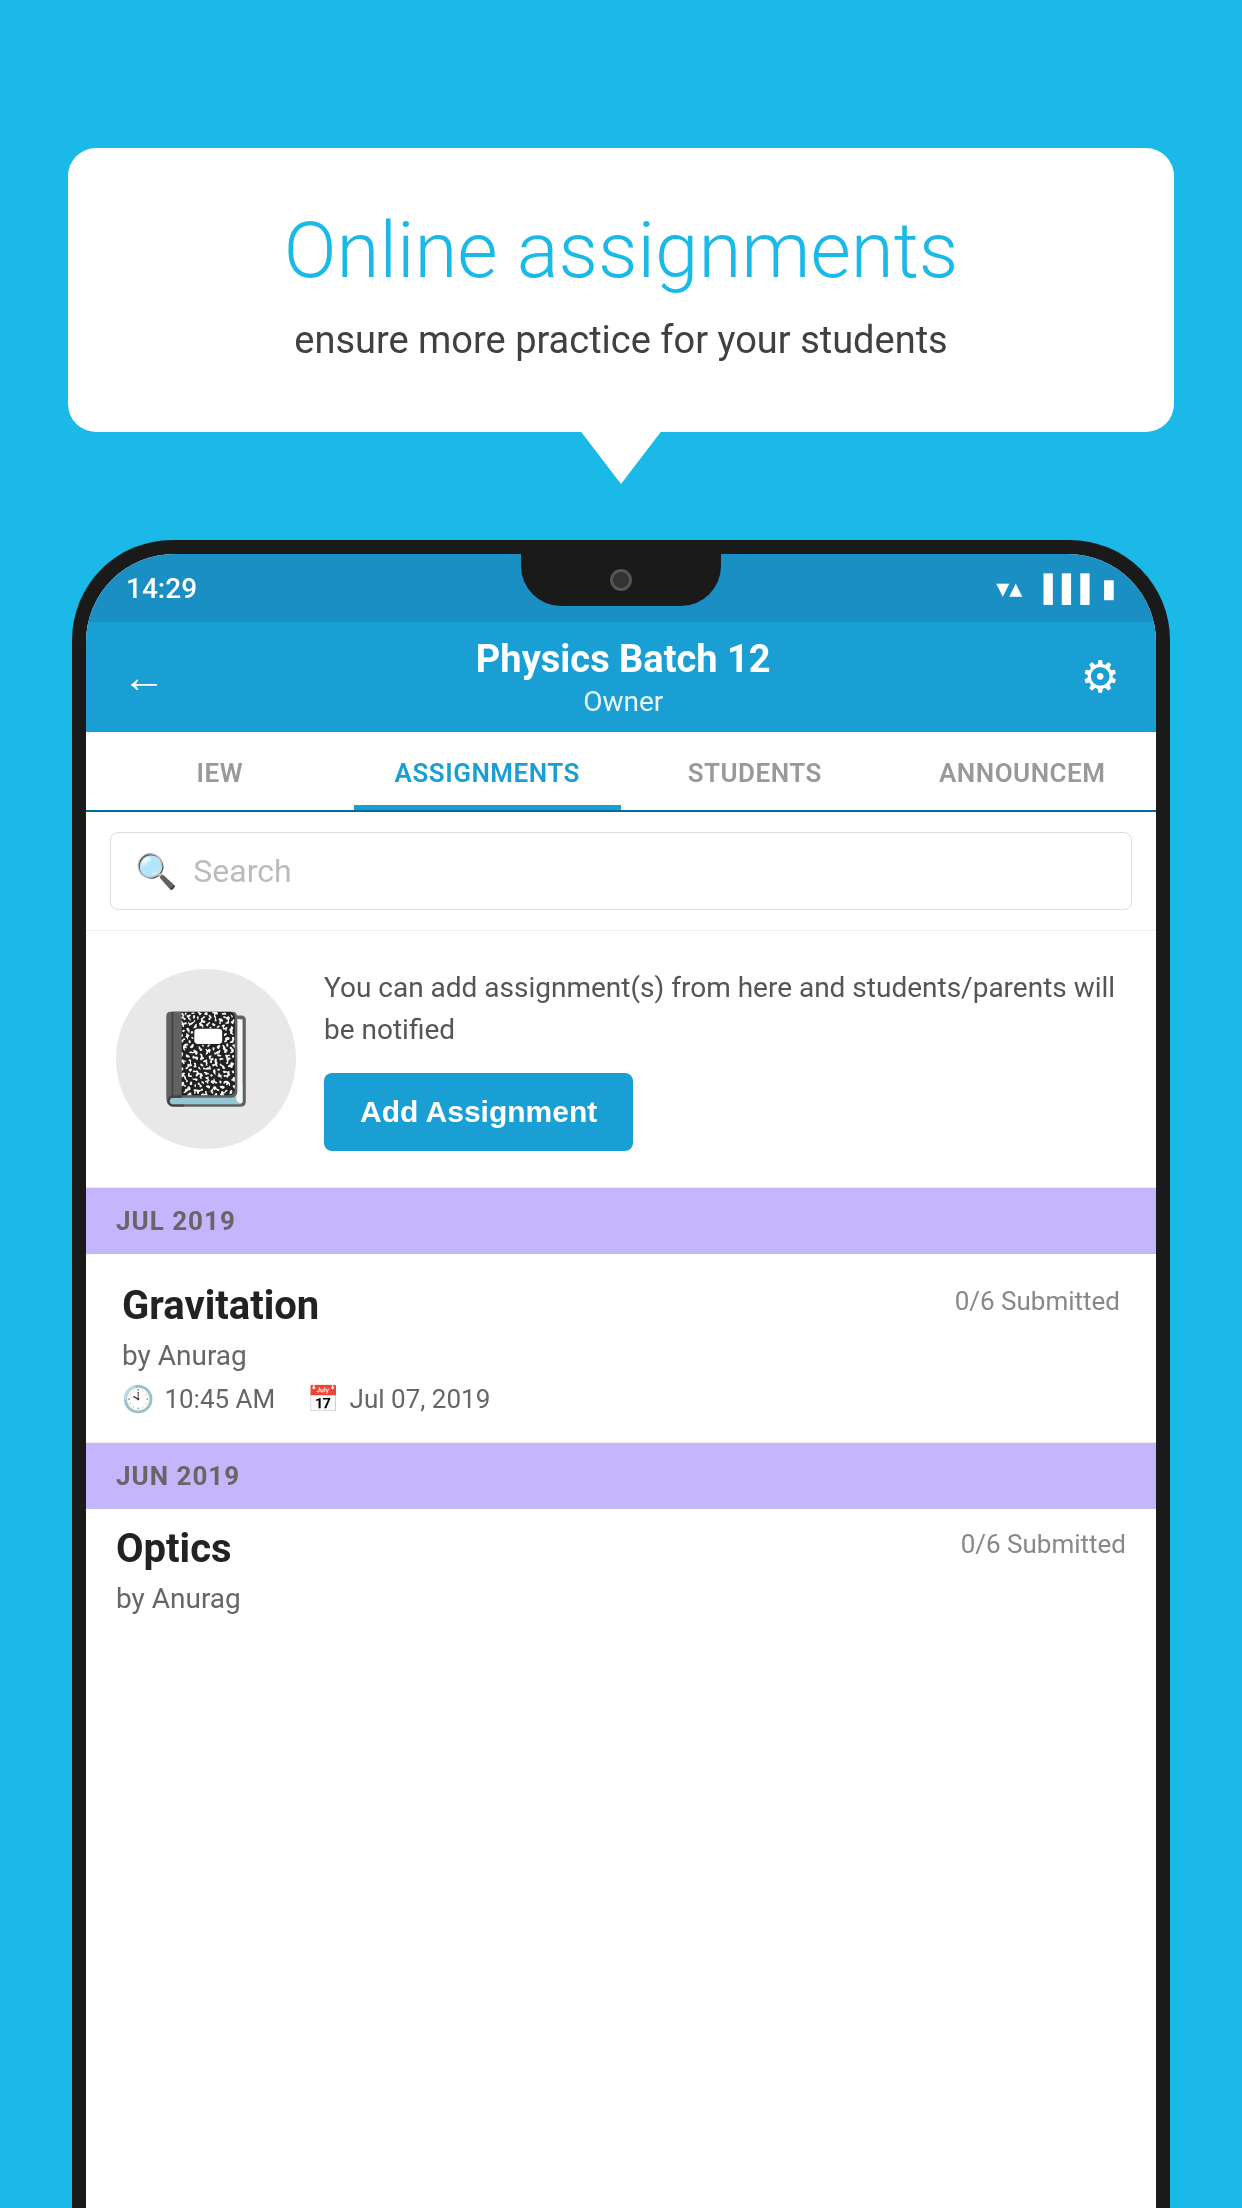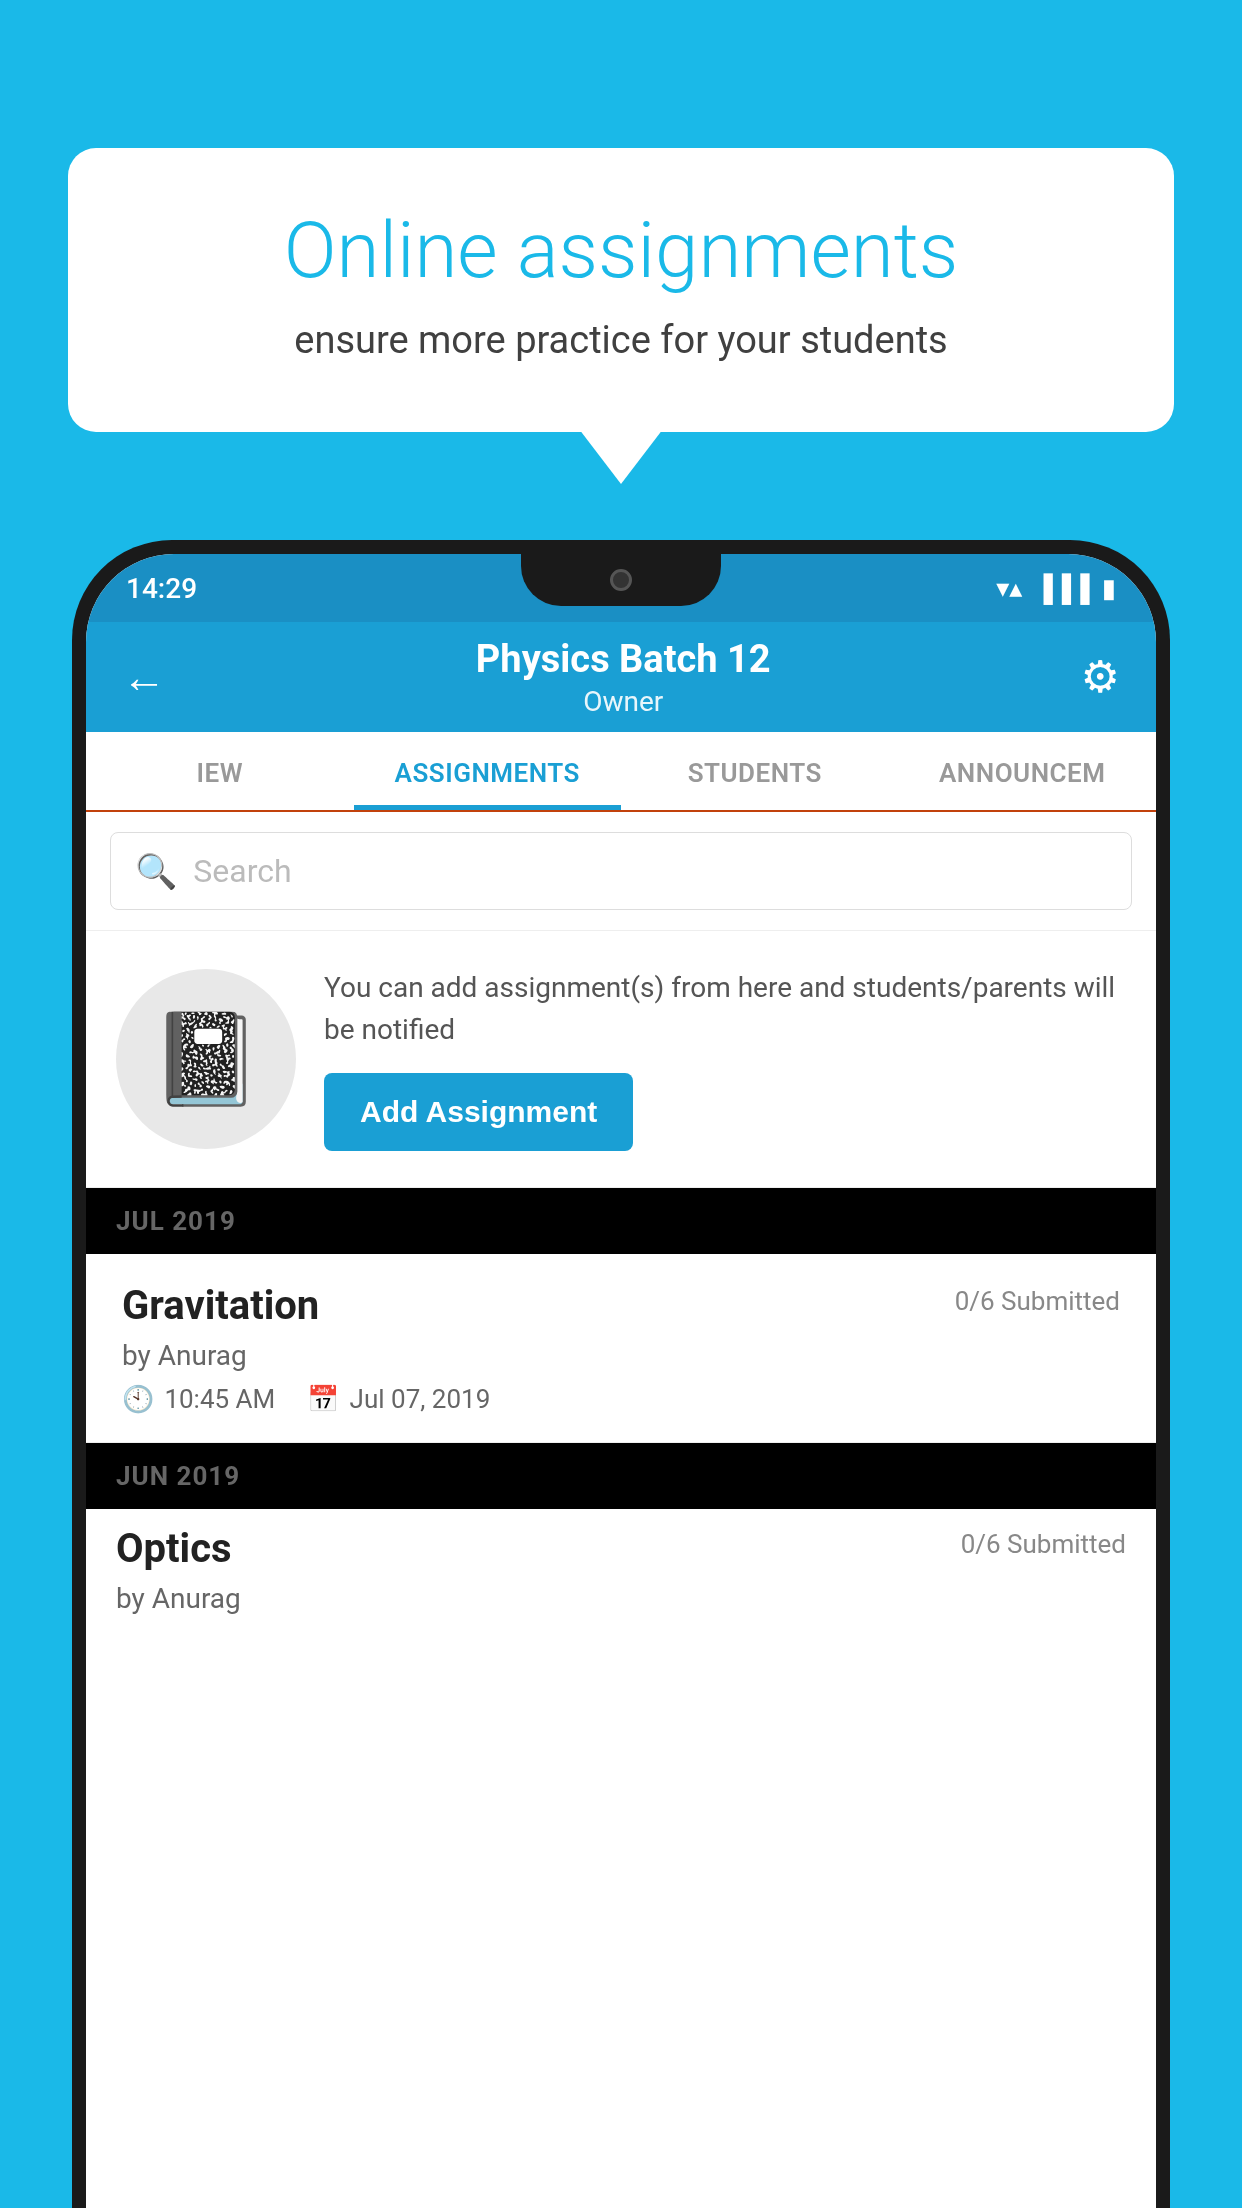--- a/index.html
+++ b/index.html
@@ -165,21 +165,21 @@
     .header-gear {
       color: white;
       font-size: 44px;
       cursor: pointer;
     }
 
     
     .tabs-bar {
       background: white;
       display: flex;
-      border-bottom: 2px solid #c2410c;
+      border-bottom: 2px solid #0369a1;
       overflow: hidden;
     }
 
     .tab-item {
       flex: 1;
       text-align: center;
       padding: 26px 8px 22px;
       font-size: 26px;
       font-weight: 600;
       color: #999;
@@ -271,21 +271,21 @@
       border: none;
       border-radius: 8px;
       padding: 22px 36px;
       font-size: 30px;
       font-weight: 600;
       cursor: pointer;
     }
 
     
     .section-header {
-      background: #000000;
+      background: #c4b5fd;
       padding: 18px 30px;
       font-size: 26px;
       font-weight: 700;
       color: #666;
       letter-spacing: 1px;
     }
 
     
     .assignment-item {
       background: white;

